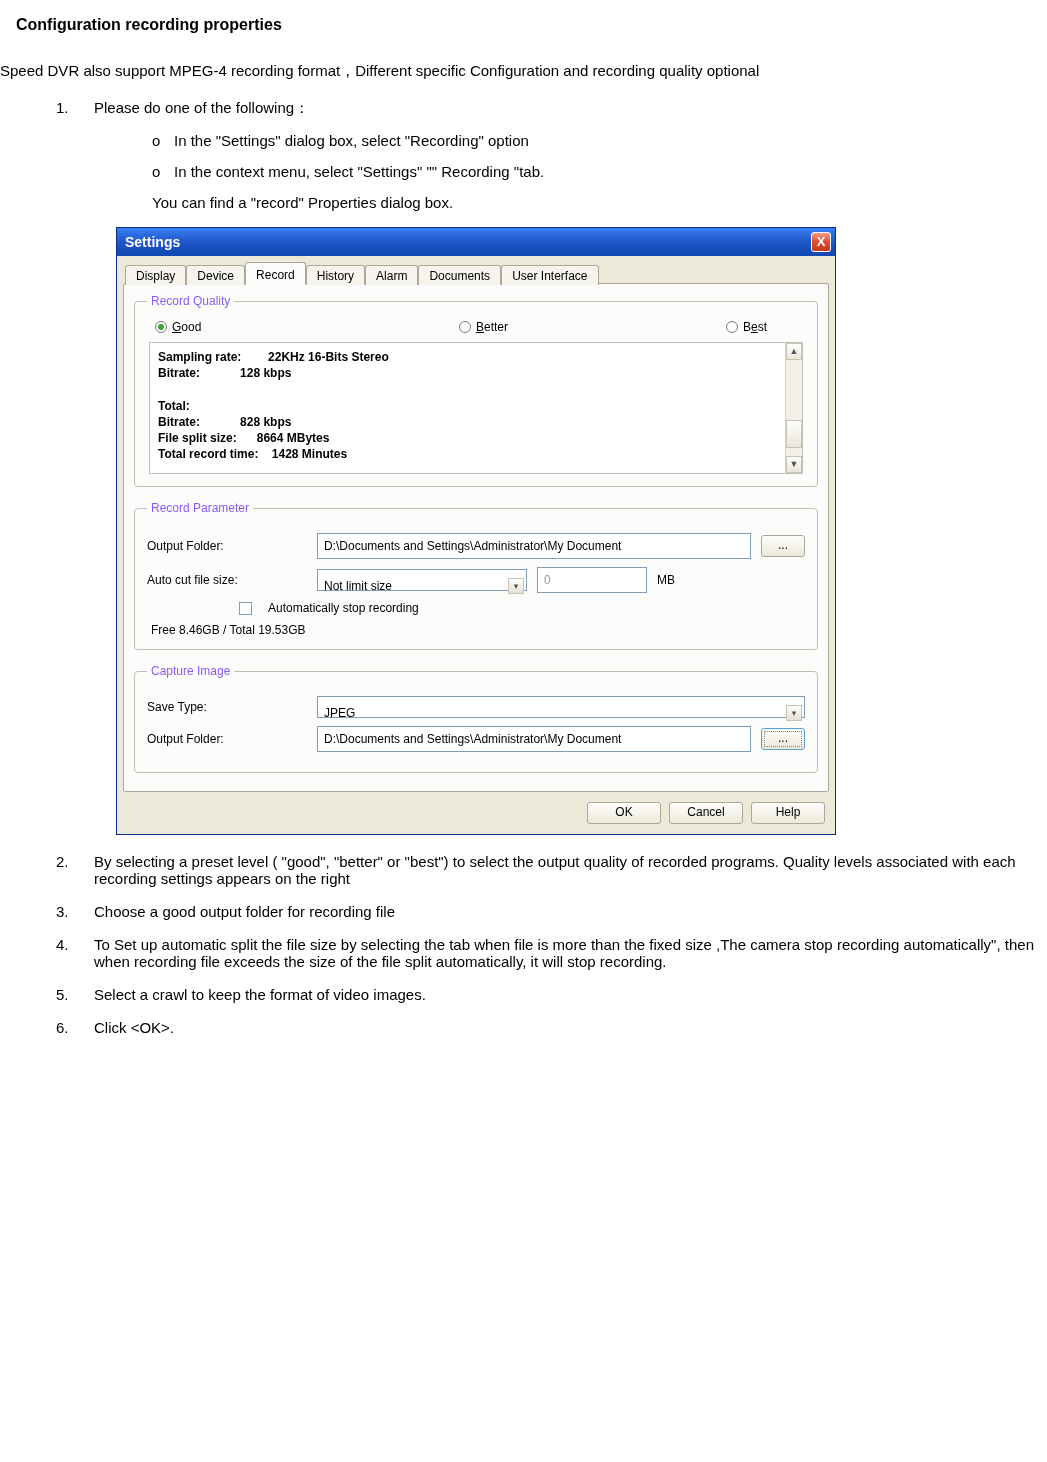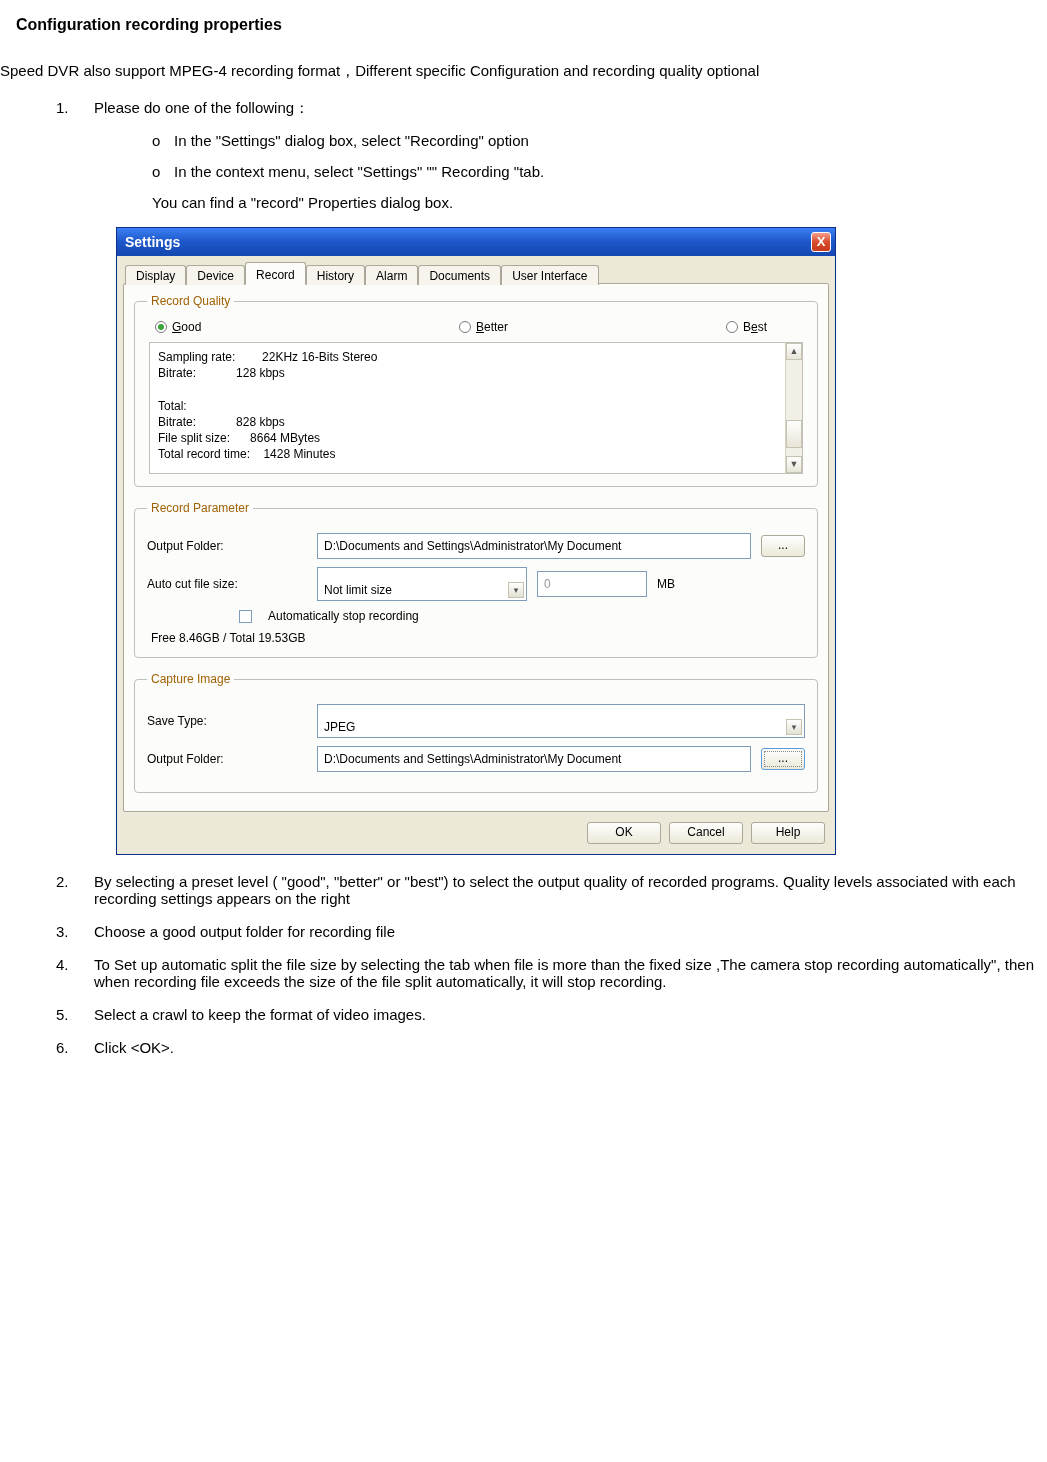--- a/index.html
+++ b/index.html
@@ -124,21 +124,21 @@
     padding: 10px 10px 14px 10px;
   }
   fieldset.grp {
     border: 1px solid #c0c0b8;
     border-radius: 4px;
     margin: 0 0 14px 0;
     padding: 10px 12px 12px 12px;
     background: #fcfcfa;
   }
   fieldset.grp legend {
-    color: #a16207;
+    color: #8b5cf6;
     font-size: 12px;
     padding: 0 4px;
   }
   .radiorow {
     display: flex;
     align-items: center;
     padding: 2px 8px 8px 8px;
   }
   .radiorow .rcell { flex: 1; display: flex; align-items: center; gap: 5px; }
   .rcell.right { justify-content: flex-end; padding-right: 30px;}
@@ -156,21 +156,21 @@
   .info-box {
     position: relative;
     border: 1px solid #c0c0b8;
     background: #fff;
     padding: 6px 26px 10px 8px;
     margin: 0 2px;
     font-size: 12px;
     line-height: 1.35;
     height: 132px;
   }
-  .info-box .kv { white-space: pre; }
+  .info-box .kv { white-space: pre; font-weight: bold; }
   .scroll-col {
     position: absolute;
     right: 0; top: 0; bottom: 0; width: 17px;
     background: #f1efe6;
     border-left: 1px solid #d8d4c4;
     display: flex; flex-direction: column;
   }
   .sc-btn {
     height: 17px; border: 1px solid #c6c3b3; background: linear-gradient(#fefefe,#e8e5d7);
     display: flex; align-items: center; justify-content: center; font-size: 9px; color: #555;
@@ -187,21 +187,21 @@
   .xp-input {
     border: 1px solid #7f9db9;
     background: #fff;
     padding: 12px 6px;
     font-size: 12px;
     height: 22px;
   }
   .xp-select {
     border: 1px solid #7f9db9;
     background: #fff;
-    height: 34px;
+    height: 22px;
     display: flex; align-items: center; justify-content: space-between;
     padding: 12px 2px 0 6px;
     cursor: pointer;
   }
   .dd-btn {
     width: 16px; height: 16px; border: 1px solid #c6c3b3;
     background: linear-gradient(#fefefe,#e4e1d3);
     display: flex; align-items: center; justify-content: center; font-size: 9px; color: #555;
   }
   .xp-btn {

